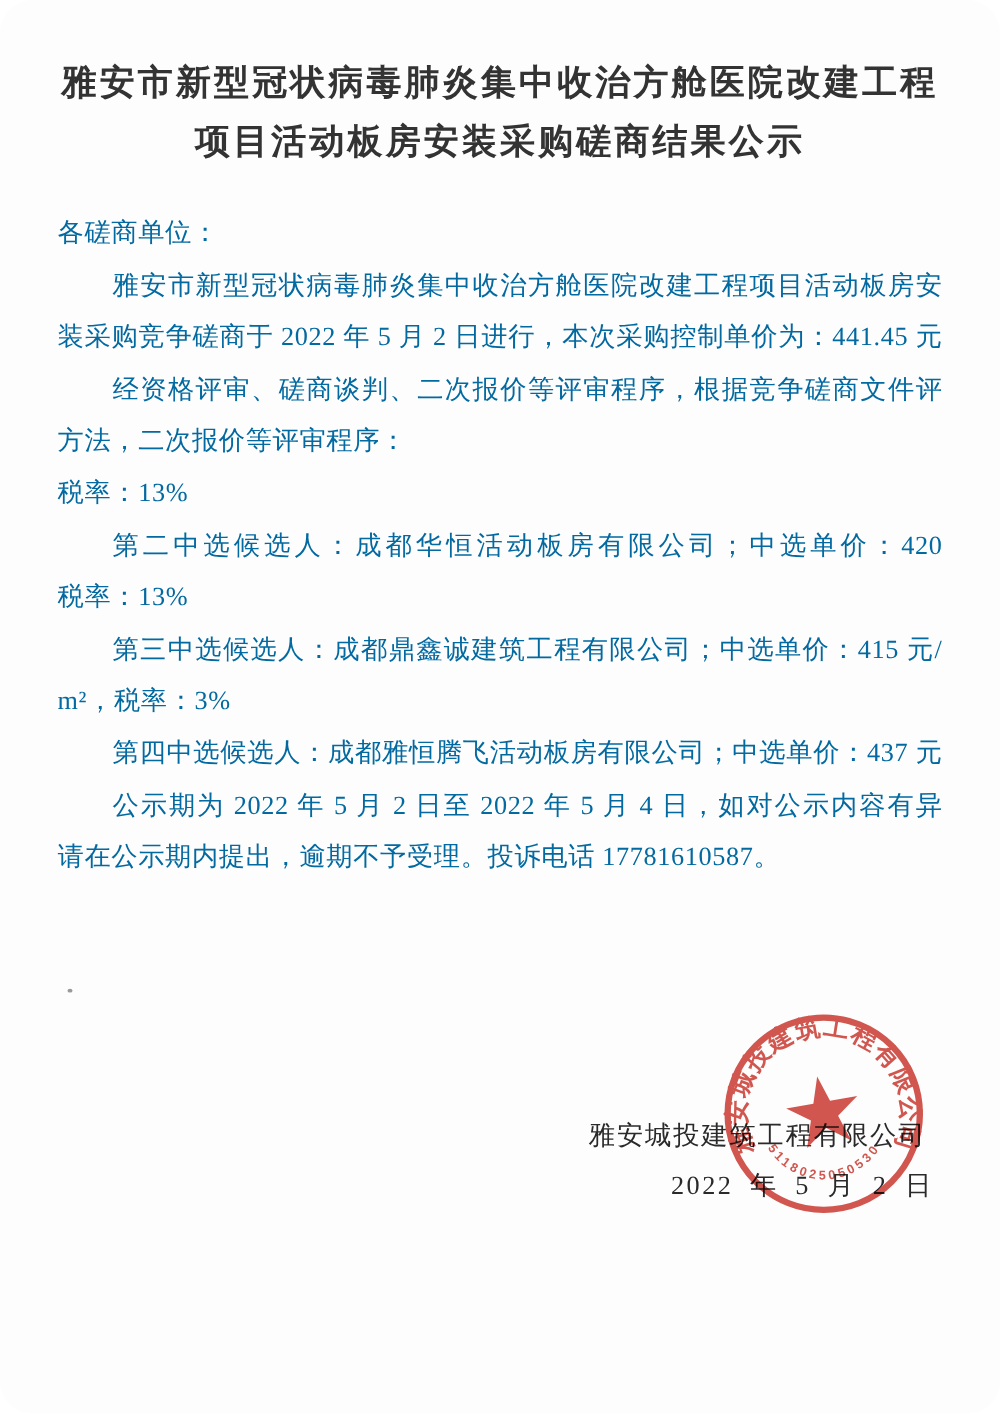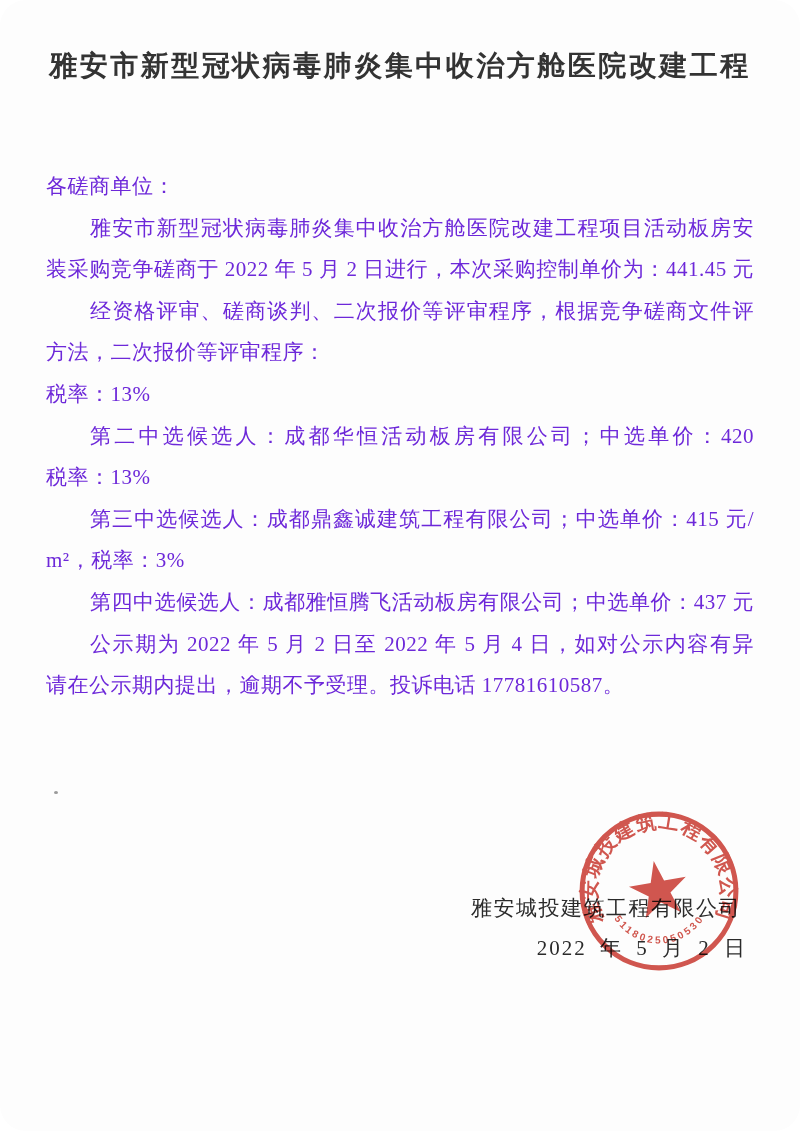--- a/index.html
+++ b/index.html
@@ -29,21 +29,21 @@
     line-height: 47px;
     letter-spacing: 2.5px;
     color: #333333;
   }
   .body-block {
     position: absolute;
     top: 166px;
     left: 46px;
     width: 708px;
     font-size: 21px;
-    color: #6d28d9;
+    color: #0369a1;
   }
   .body-line {
     height: 41.6px;
     line-height: 41.6px;
     letter-spacing: 0.5px;
     overflow: hidden;
     white-space: nowrap;
   }
   .body-line.fill {
     white-space: normal;
@@ -95,20 +95,21 @@
     border-radius: 50%;
   }
 </style>
 </head>
 <body>
 
 <div class="page">
 
   <div class="title-block">
     <div>雅安市新型冠状病毒肺炎集中收治方舱医院改建工程</div>
+    <div>项目活动板房安装采购磋商结果公示</div>
   </div>
 
   <div class="body-block" id="body-lines">
       <div class="body-line">各磋商单位：</div>
       <div class="body-line indent fill">雅安市新型冠状病毒肺炎集中收治方舱医院改建工程项目活动板房安</div>
       <div class="body-line fill">装采购竞争磋商于 2022 年 5 月 2 日进行，本次采购控制单价为：441.45 元</div>
       <div class="body-line indent fill">经资格评审、磋商谈判、二次报价等评审程序，根据竞争磋商文件评审</div>
       <div class="body-line">方法，二次报价等评审程序：</div>
       <div class="body-line">税率：13%</div>
       <div class="body-line indent fill">第二中选候选人：成都华恒活动板房有限公司；中选单价：420 元/m²，</div>

